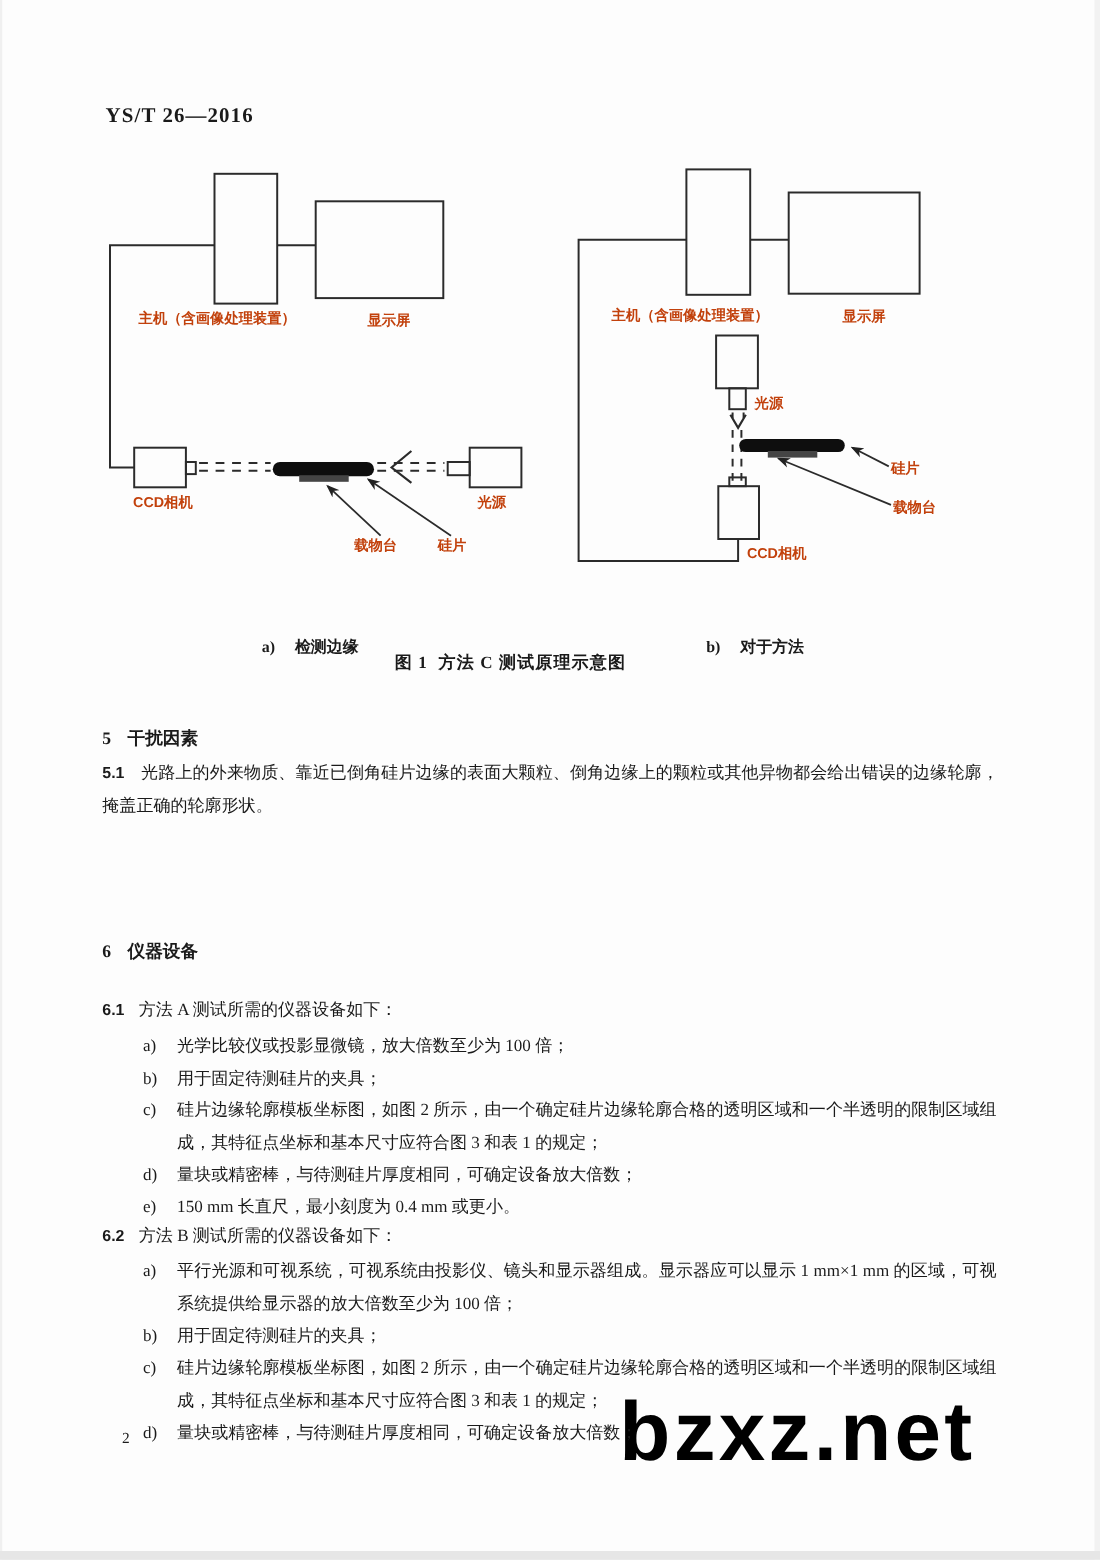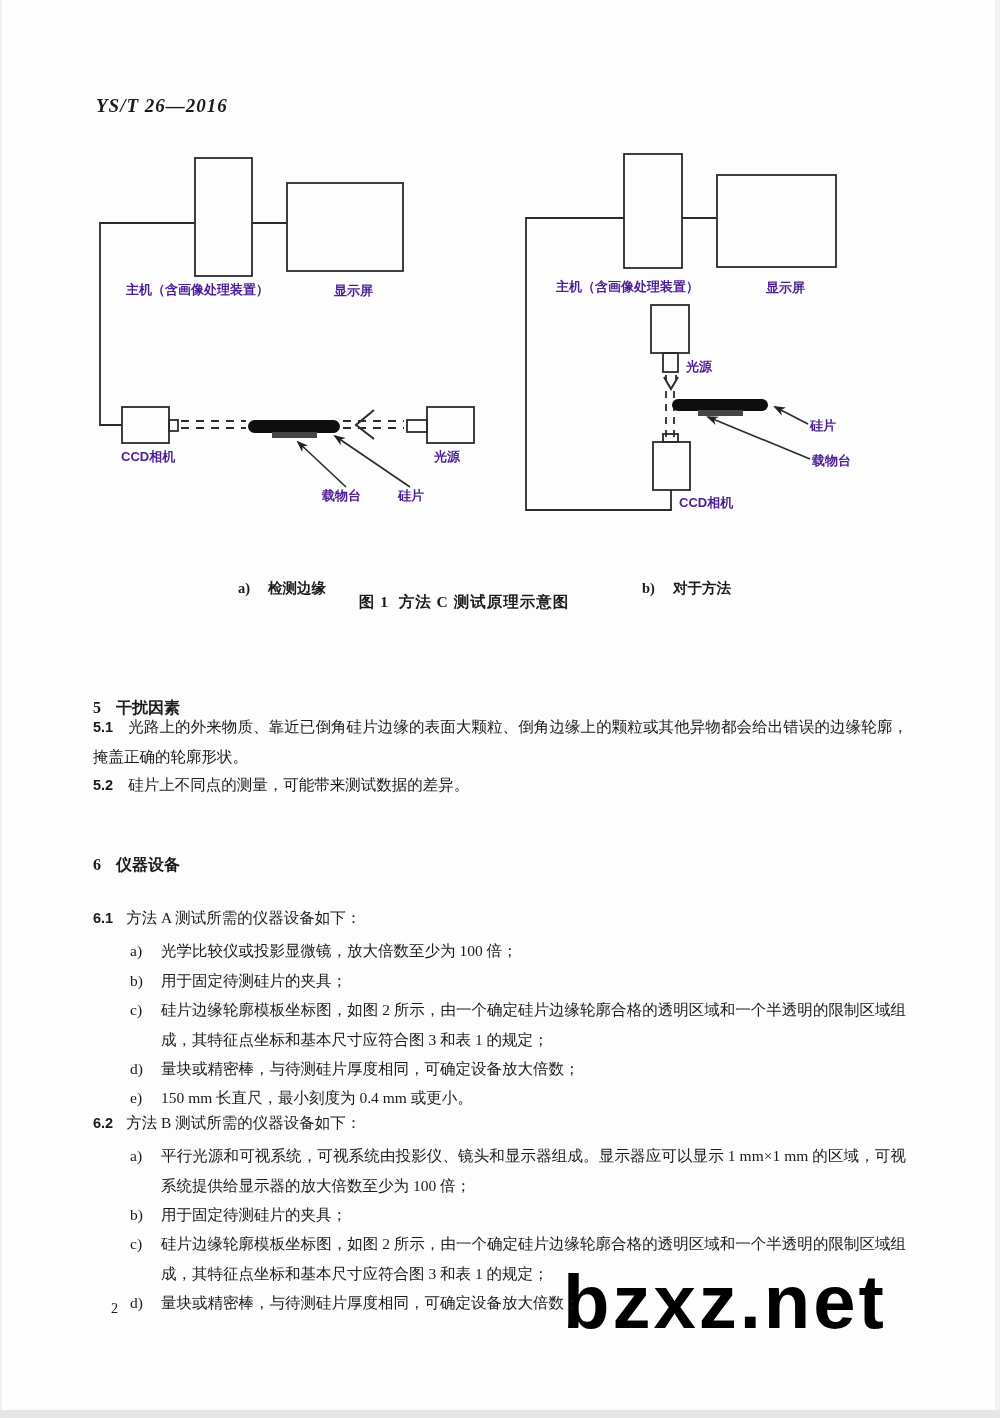--- a/index.html
+++ b/index.html
@@ -8,28 +8,28 @@
     position:relative; width:1000px; height:1418px;
     background:#fdfdfd; overflow:hidden;
     font-family:"Liberation Serif", serif; color:#1a1a1a;
   }
   .edge-bottom { position:absolute; left:0; bottom:0; width:1000px; height:8px; background:#e6e6e6; }
   .edge-right  { position:absolute; right:0; top:0; width:5px; height:1418px; background:#f2f2f2; }
   .edge-left   { position:absolute; left:0; top:0; width:2px; height:1418px; background:#f0f0f0; }
 
   .doc-code {
     position:absolute; left:96px; top:95px;
-    font-size:19px; font-weight:bold; letter-spacing:1px;font-style:italic;
+    font-size:19px; font-weight:bold; letter-spacing:1px;
   }
 
   .fig-svg { position:absolute; left:0; top:0; width:1000px; height:600px; pointer-events:none; }
 
   .dlabel {
     position:absolute; font-family:"Liberation Sans", sans-serif;
-    font-size:13px; font-weight:bold; color:#4c1d95; white-space:nowrap;
+    font-size:13px; font-weight:bold; color:#c2410c; white-space:nowrap;
   }
   .subcap {
     position:absolute; font-size:14.5px; font-weight:bold; white-space:nowrap;margin-top:24px;
   }
   .subcap .cap-no { margin-right:18px; }
   .fig-caption {
     position:absolute; left:0; top:592px; width:928px; text-align:center;
     font-size:15.5px; font-weight:bold; letter-spacing:1px;
   }
 
@@ -142,29 +142,26 @@
     <span class="cap-no">a)</span><span>检测边缘</span>
   </div>
   <div class="subcap" style="left:642px; top:555px;">
     <span class="cap-no">b)</span><span>对于方法</span>
   </div>
 
   <div class="fig-caption">
     <span>图 1</span>&nbsp;&nbsp;<span>方法 C 测试原理示意图</span>
   </div>
 
-  <div class="sec-head z1" style="top:661px;margin-top:37px;">
+  <div class="sec-head z1" style="top:661px;">
     <span class="sec-no">5</span><span>干扰因素</span>
   </div>
 
-  <div class="clause z1" style="top:712px;">
+  <div class="clause z1" style="top:688px;">
     <span class="cl-no">5.1</span><span>光路上的外来物质、靠近已倒角硅片边缘的表面大颗粒、倒角边缘上的颗粒或其他异物都会给出错误的边缘轮廓，掩盖正确的轮廓形状。</span>
-  </div>
-  <div class="clause z1" style="top:770px;">
-    <span class="cl-no">5.2</span><span>硅片上不同点的测量，可能带来测试数据的差异。</span>
   </div>
 
   <div class="sec-head z1" style="top:855px;">
     <span class="sec-no">6</span><span>仪器设备</span>
   </div>
 
   <div class="sub-head z1" style="top:908px;">
     <span class="cl-no">6.1</span><span>方法 A 测试所需的仪器设备如下：</span>
   </div>
 

